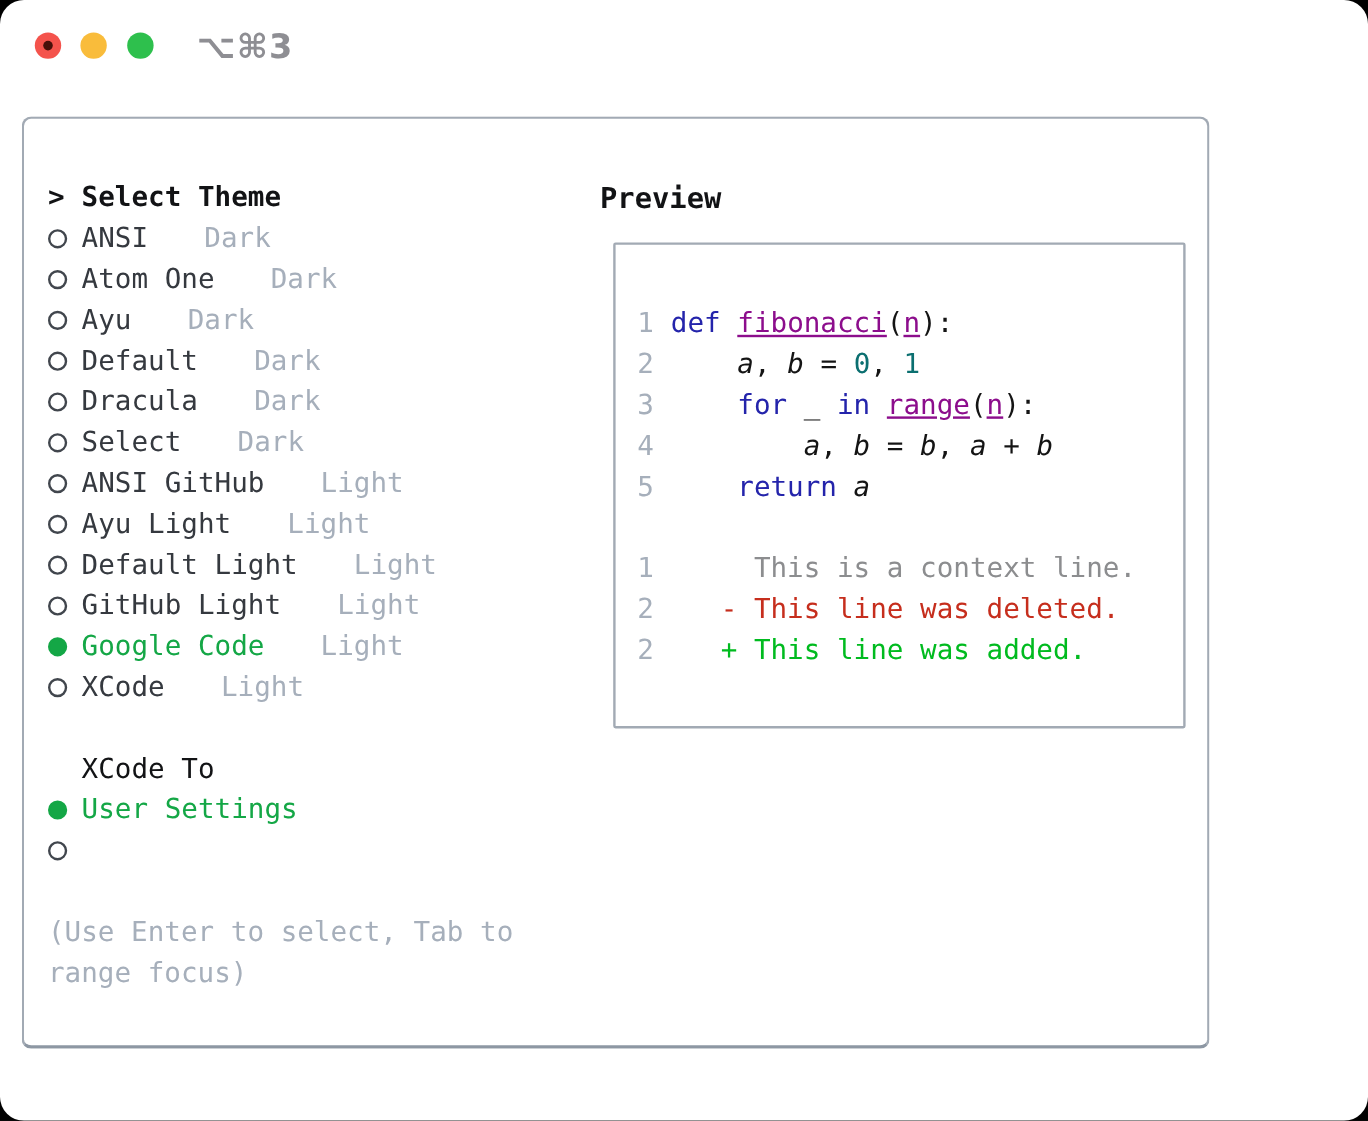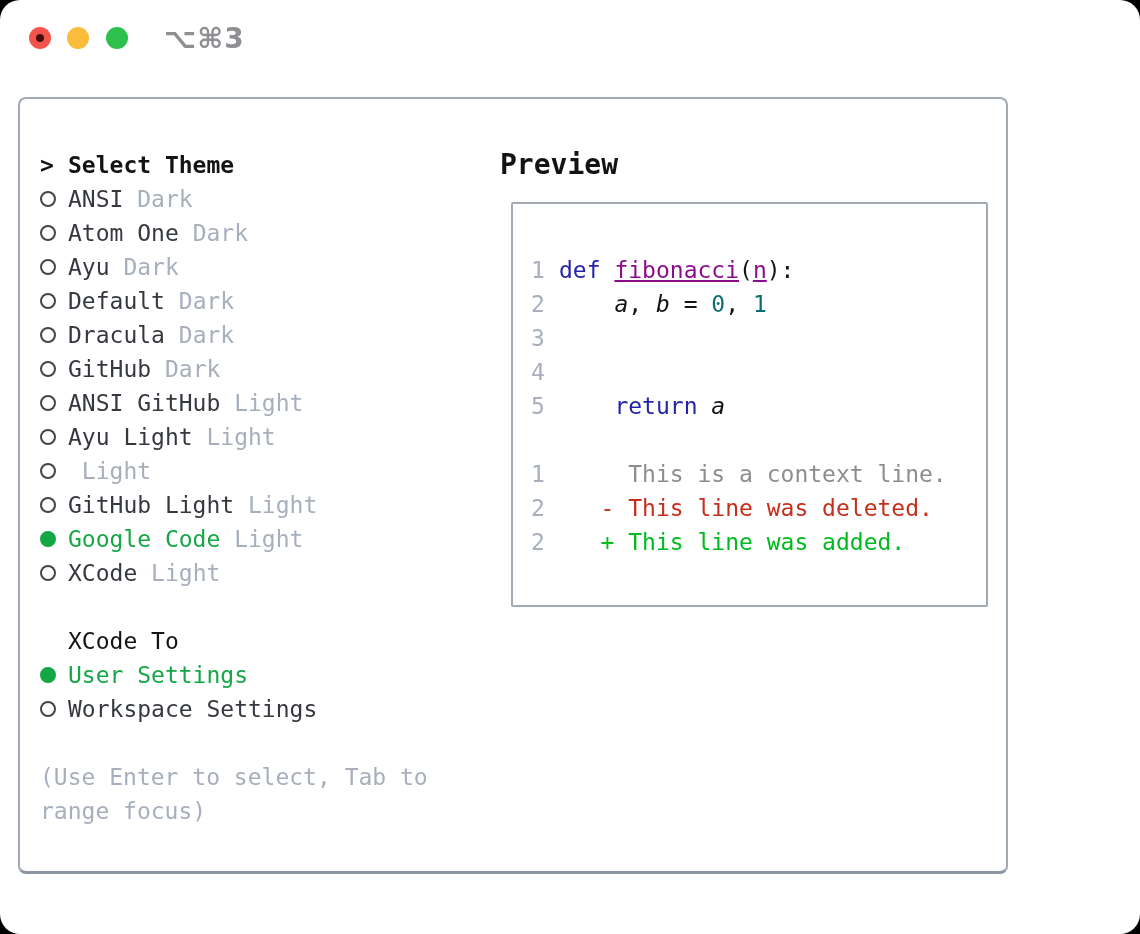--- a/index.html
+++ b/index.html
@@ -39,30 +39,30 @@
   }
   .row{display:flex;align-items:center;height:34px;white-space:pre;}
   .prefix{display:inline-flex;align-items:center;width:28px;flex:0 0 28px;}
   .cursor{font-weight:700;color:var(--ink);}
   .h-label{font-weight:700;color:var(--ink);}
   .h2-label{color:var(--ink);}
   .circle{width:12px;height:12px;border:2px solid var(--circle);border-radius:50%;box-sizing:content-box;}
   .circle.filled{background:var(--green);border-color:var(--green);}
   .item-name{color:var(--item);}
   .item-name.selected{color:var(--green);}
-  .item-variant{color:var(--muted);}
+  .item-variant{color:var(--muted);margin-left:33px;}
   .spacer{height:34px;}
   .help{
     color:var(--muted);font-size:23px;line-height:34px;width:414px;
     white-space:normal;word-break:normal;
   }
   
   .preview-header{
     position:absolute;left:480px;top:49px;height:34px;line-height:34px;
-    font-size:28px;font-weight:700;color:var(--ink);
+    font-size:24px;font-weight:700;color:var(--ink);
   }
   .preview-box{
     position:absolute;left:491px;top:103px;
     width:477px;height:405px;
     border:2px solid var(--border);
     border-radius:2px;
     box-sizing:border-box;
     background:#fff;
   }
   .code-area{position:absolute;left:18px;top:49px;font-size:23px;line-height:34px;}
@@ -99,55 +99,55 @@
         <span class="prefix cursor">&gt;</span>
         <span class="h-label">Select Theme</span>
       </div>
 
       <div id="theme-list">
           <div class="row"><span class="prefix"><span class="circle"></span></span><span class="item-name">ANSI</span><span class="item-variant"> Dark</span></div>
           <div class="row"><span class="prefix"><span class="circle"></span></span><span class="item-name">Atom One</span><span class="item-variant"> Dark</span></div>
           <div class="row"><span class="prefix"><span class="circle"></span></span><span class="item-name">Ayu</span><span class="item-variant"> Dark</span></div>
           <div class="row"><span class="prefix"><span class="circle"></span></span><span class="item-name">Default</span><span class="item-variant"> Dark</span></div>
           <div class="row"><span class="prefix"><span class="circle"></span></span><span class="item-name">Dracula</span><span class="item-variant"> Dark</span></div>
-          <div class="row"><span class="prefix"><span class="circle"></span></span><span class="item-name">GitHub</span><span class="item-variant"> Dark</span></div>
+          <div class="row"><span class="prefix"><span class="circle"></span></span><span class="item-name">Select</span><span class="item-variant"> Dark</span></div>
           <div class="row"><span class="prefix"><span class="circle"></span></span><span class="item-name">ANSI GitHub</span><span class="item-variant"> Light</span></div>
           <div class="row"><span class="prefix"><span class="circle"></span></span><span class="item-name">Ayu Light</span><span class="item-variant"> Light</span></div>
-          <div class="row"><span class="prefix"><span class="circle"></span></span><span class="item-variant"> Light</span></div>
+          <div class="row"><span class="prefix"><span class="circle"></span></span><span class="item-name">Default Light</span><span class="item-variant"> Light</span></div>
           <div class="row"><span class="prefix"><span class="circle"></span></span><span class="item-name">GitHub Light</span><span class="item-variant"> Light</span></div>
           <div class="row"><span class="prefix"><span class="circle filled"></span></span><span class="item-name selected">Google Code</span><span class="item-variant"> Light</span></div>
           <div class="row"><span class="prefix"><span class="circle"></span></span><span class="item-name">XCode</span><span class="item-variant"> Light</span></div>
         </div>
 
       <div class="spacer"></div>
 
       <div class="row">
         <span class="prefix"></span>
         <span class="h2-label">XCode To</span>
       </div>
 
       <div id="apply-list">
           <div class="row"><span class="prefix"><span class="circle filled"></span></span><span class="item-name selected">User Settings</span></div>
-          <div class="row"><span class="prefix"><span class="circle"></span></span><span class="item-name">Workspace Settings</span></div>
+          <div class="row"><span class="prefix"><span class="circle"></span></span></div>
         </div>
 
       <div class="spacer"></div>
 
       <div class="help">(Use Enter to select, Tab to range focus)</div>
     </div>
 
     <div class="preview-header">Preview</div>
 
     <div class="preview-box">
       <div class="code-area">
         <div id="code-block">
             <div class="cl"><span class="ln">1</span><span class="code"><span class="c-kw">def</span><span class="c-pl"> </span><span class="c-fn">fibonacci</span><span class="c-pl">(</span><span class="c-fn">n</span><span class="c-pl">):</span></span></div>
             <div class="cl"><span class="ln">2</span><span class="code"><span class="c-pl">    </span><span class="c-var">a</span><span class="c-pl">, </span><span class="c-var">b</span><span class="c-pl"> = </span><span class="c-lit">0</span><span class="c-pl">, </span><span class="c-lit">1</span></span></div>
-            <div class="cl"><span class="ln">3</span></div>
-            <div class="cl"><span class="ln">4</span></div>
+            <div class="cl"><span class="ln">3</span><span class="code"><span class="c-pl">    </span><span class="c-kw">for</span><span class="c-pl"> _ </span><span class="c-kw">in</span><span class="c-pl"> </span><span class="c-fn">range</span><span class="c-pl">(</span><span class="c-fn">n</span><span class="c-pl">):</span></span></div>
+            <div class="cl"><span class="ln">4</span><span class="code"><span class="c-pl">        </span><span class="c-var">a</span><span class="c-pl">, </span><span class="c-var">b</span><span class="c-pl"> = </span><span class="c-var">b</span><span class="c-pl">, </span><span class="c-var">a</span><span class="c-pl"> + </span><span class="c-var">b</span></span></div>
             <div class="cl"><span class="ln">5</span><span class="code"><span class="c-pl">    </span><span class="c-kw">return</span><span class="c-pl"> </span><span class="c-var">a</span></span></div>
           </div>
         <div class="spacer"></div>
         <div id="diff-block">
             <div class="cl"><span class="ln">1</span><span class="code"><span class="c-ctx">     This is a context line.</span></span></div>
             <div class="cl"><span class="ln">2</span><span class="code"><span class="c-del">   - This line was deleted.</span></span></div>
             <div class="cl"><span class="ln">2</span><span class="code"><span class="c-add">   + This line was added.</span></span></div>
           </div>
       </div>
     </div>

